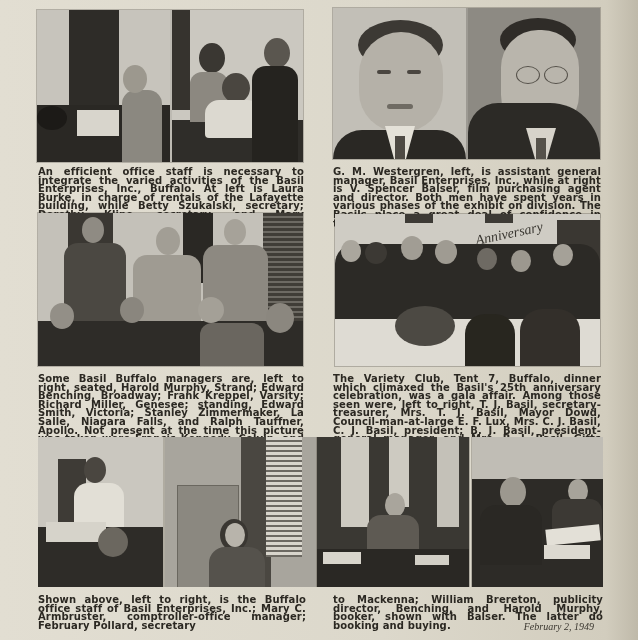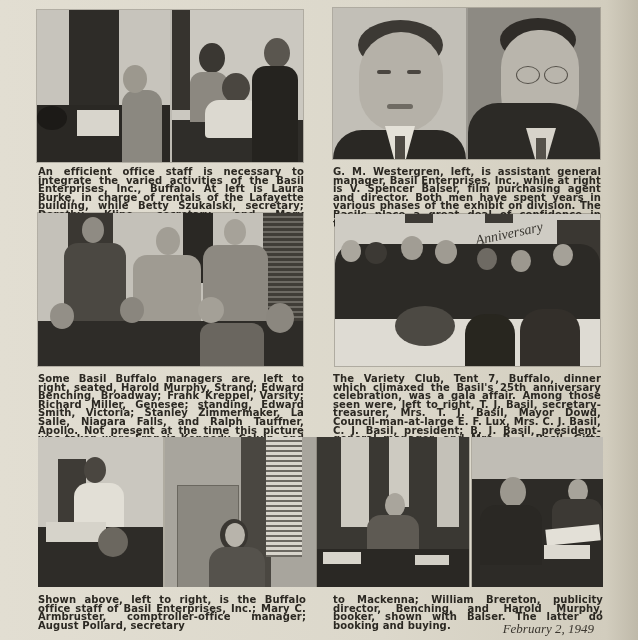--- a/index.html
+++ b/index.html
@@ -17,21 +17,21 @@
     .panel { position: absolute; top: 0; bottom: 0; overflow: hidden; }
     .caption {
       position: absolute;
       font-size: 10px; line-height: 8.6px; font-weight: bold;
       text-align: justify; letter-spacing: 0.12px; color: #2b2822;
       font-family: "DejaVu Sans", sans-serif;
     }
     .dateline {
       position: absolute; right: 44px; top: 621px;
       font-family: "Liberation Serif", serif; font-style: italic;
-      font-size: 13px; color: #3a362f;
+      font-size: 10px; color: #3a362f;
     }
     
     .sh { position: absolute; }
     .round { border-radius: 50%; }
   </style>
 </head>
 <body>
 
 <div class="photo" style="left:37px;top:10px;width:266px;height:152px;background:#bdbab2;">
   <div class="panel" style="left:0;width:133px;background:#c7c4bc;">
@@ -152,16 +152,16 @@
   <div class="panel" style="left:434px;width:131px;background:#c0bdb5;box-shadow:0 0 0 1px rgba(40,36,30,0.25);">
     <div class="sh" style="left:0;top:42px;width:131px;height:108px;background:#2d2b27;"></div>
     <div class="sh round" style="left:28px;top:40px;width:26px;height:30px;background:#9c988f;"></div>
     <div class="sh" style="left:8px;top:68px;width:62px;height:60px;background:#2a2824;border-radius:16px 16px 0 0;"></div>
     <div class="sh round" style="left:96px;top:42px;width:20px;height:24px;background:#a7a39a;"></div>
     <div class="sh" style="left:80px;top:62px;width:50px;height:40px;background:#3c3934;border-radius:12px 12px 0 0;"></div>
     <div class="sh" style="left:74px;top:90px;width:54px;height:16px;background:#e3e0d7;transform:rotate(-6deg);"></div>
     <div class="sh" style="left:72px;top:108px;width:46px;height:14px;background:#dcd9d0;"></div>
   </div>
 </div>
-<div class="caption" style="left:38px;top:596px;width:268px;">Shown above, left to right, is the Buffalo office staff of Basil Enterprises, Inc.; Mary C. Armbruster, comptroller-office manager; August Pollard, secretary</div>
+<div class="caption" style="left:38px;top:596px;width:268px;">Shown above, left to right, is the Buffalo office staff of Basil Enterprises, Inc.; Mary C. Armbruster, comptroller-office manager; February Pollard, secretary</div>
 <div class="caption" style="left:333px;top:596px;width:270px;">to Mackenna; William Brereton, publicity director, Benching, and Harold Murphy, booker, shown with Balser. The latter do booking and buying.</div>
 
 <div class="dateline">February 2, 1949</div>
 
 </body></html>

